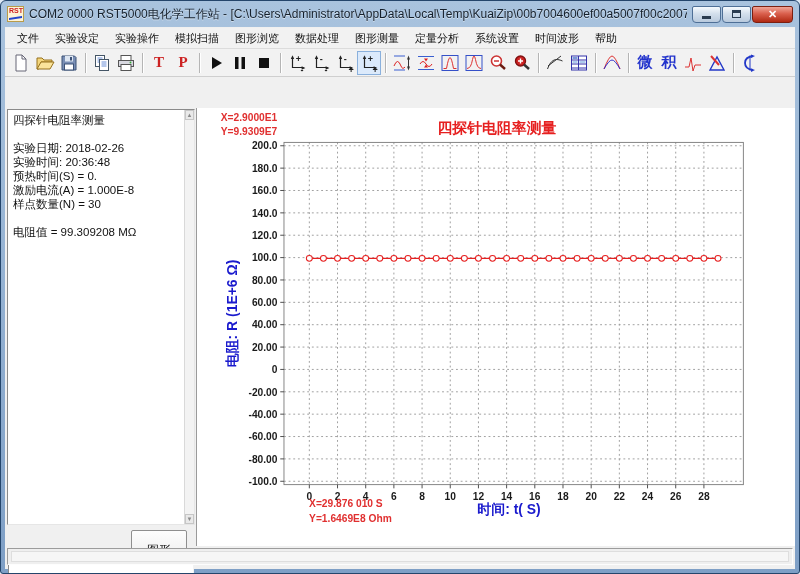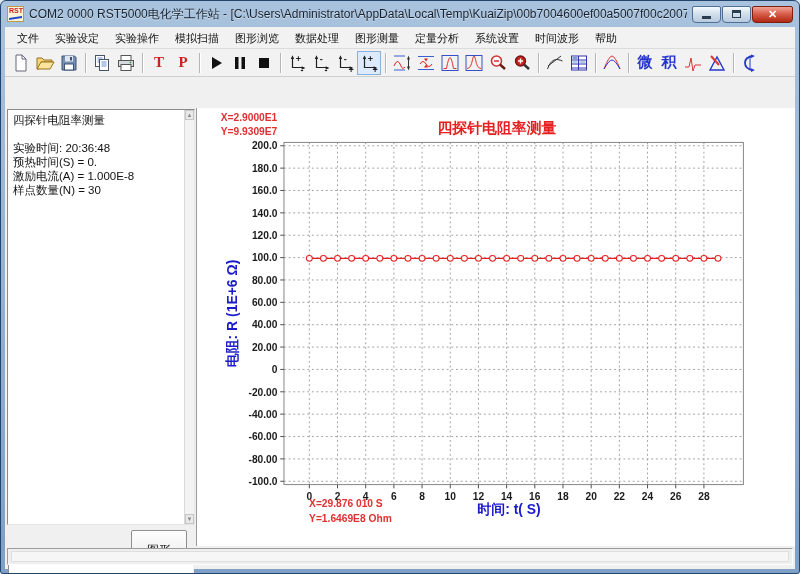--- a/index.html
+++ b/index.html
@@ -302,21 +302,21 @@
             <path d="M11 1.5l4 1.5-4 2z" fill="#2338c8"></path>
             <path d="M11 15.5l4 1.5-4 2z" fill="#2338c8"></path>
             <path d="M10 2.5v15" stroke="#2338c8"></path>
           </svg>
         </div>
       </div>
 
     <div class="main">
       <div class="lpanel">
         <div class="lp-text">
-          <div class="lp-lines" id="lp-lines"><div>四探针电阻率测量</div><div>&nbsp;</div><div>实验时间: 20:36:48</div><div>预热时间(S) = 0.</div><div>激励电流(A) = 1.000E-8</div><div>样点数量(N) = 30</div><div>&nbsp;</div></div>
+          <div class="lp-lines" id="lp-lines"><div>四探针电阻率测量</div><div>&nbsp;</div><div>实验日期: 2018-02-26</div><div>实验时间: 20:36:48</div><div>预热时间(S) = 0.</div><div>激励电流(A) = 1.000E-8</div><div>样点数量(N) = 30</div><div>&nbsp;</div><div>电阻值 = 99.309208 MΩ</div></div>
           <div class="lp-scroll">
             <div class="sb-btn up">▲</div>
             <div class="sb-btn down">▼</div>
           </div>
         </div>
         <button class="gfx-btn">图形</button>
         <div class="lp-footer"></div>
       </div>
 
       <div class="vsplit"></div>

